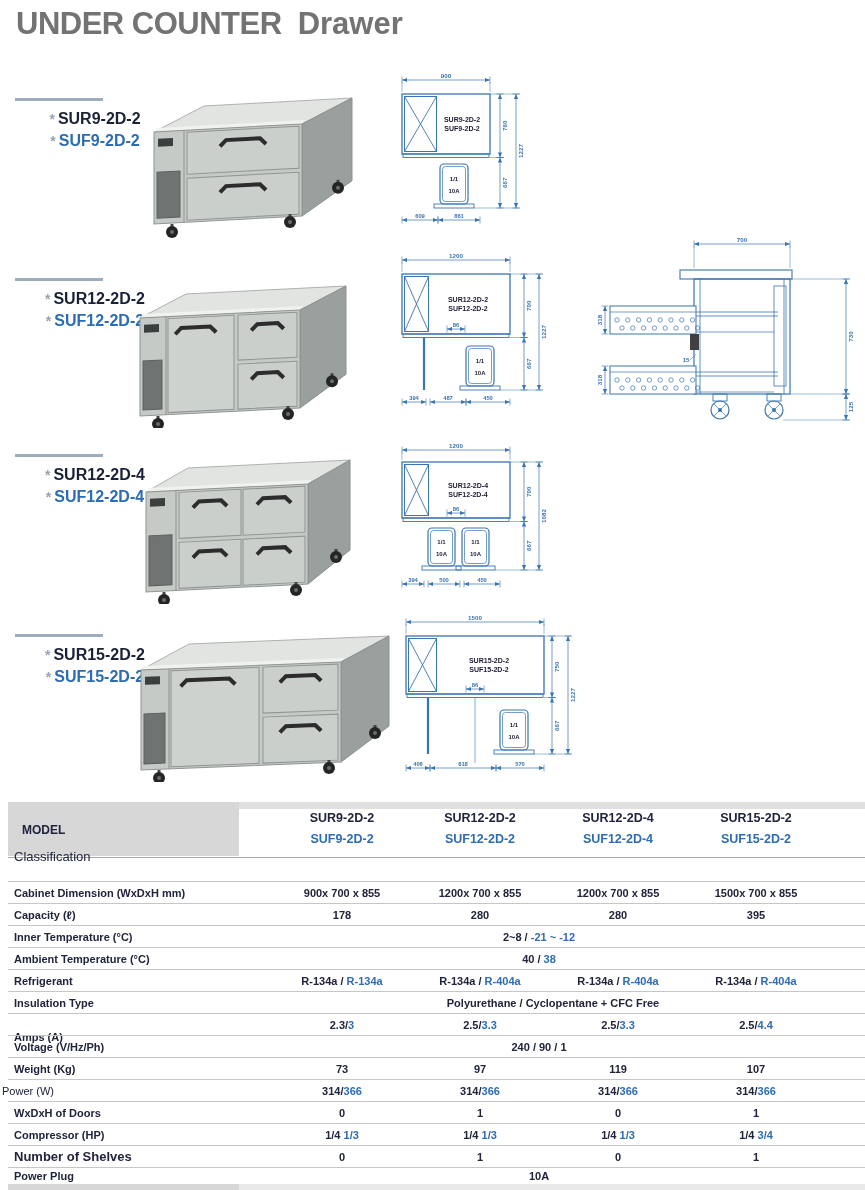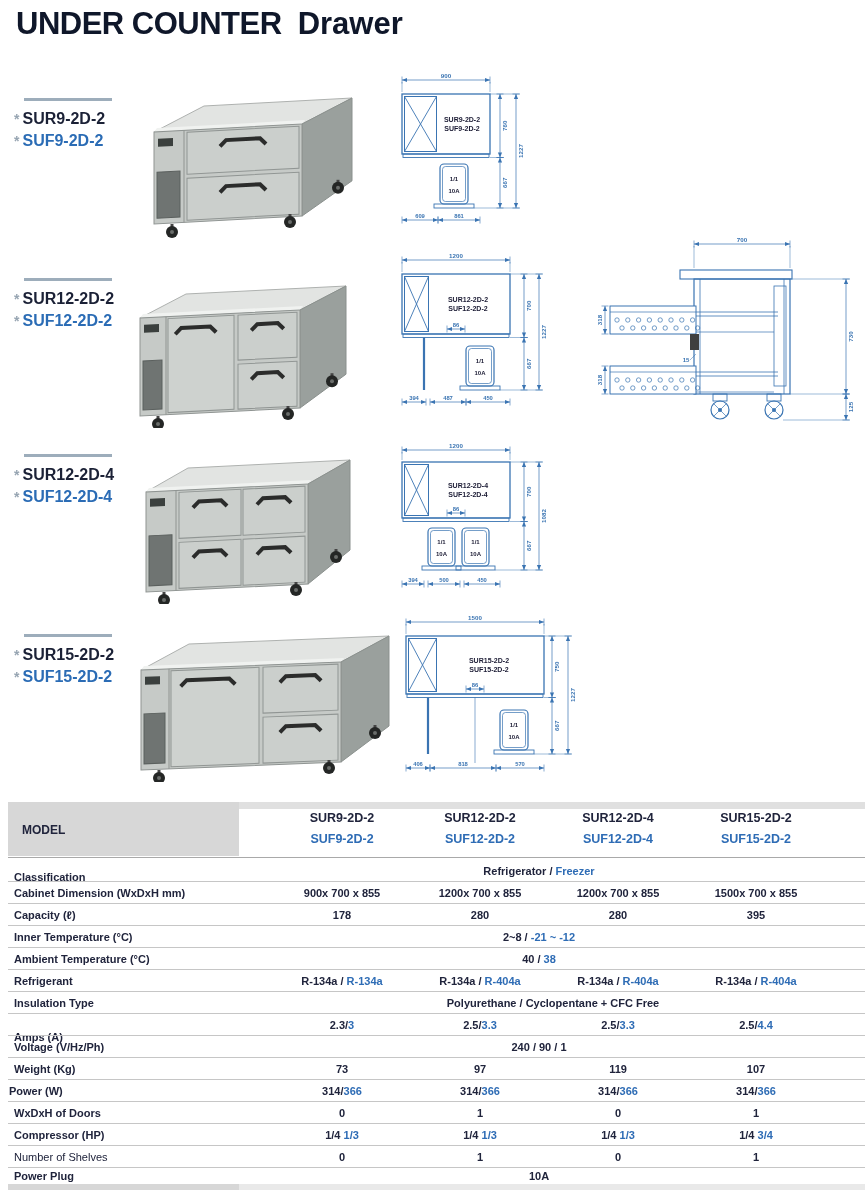--- a/index.html
+++ b/index.html
@@ -1,21 +1,21 @@
 <!DOCTYPE html>
 <html><head>
 <meta charset="utf-8">
 <style>
   html,body{margin:0;padding:0;background:#ffffff;}
   .page{position:relative;width:865px;height:1190px;background:#fff;overflow:hidden;
         font-family:"Liberation Sans",sans-serif;}
   .abs{position:absolute;}
-  .title{left:16px;top:6px;font-size:31px;font-weight:800;color:#0f172a;letter-spacing:-0.5px;white-space:nowrap;}
+  .title{left:16px;top:6px;font-size:31px;font-weight:800;color:#737373;letter-spacing:-0.5px;white-space:nowrap;}
   .title .light{font-weight:700;margin-left:16px;letter-spacing:0;}
-  .model-block{left:14px;width:180px;}
+  .model-block{left:5px;width:180px;text-align:center;}
   .divider{height:3px;width:88px;margin:0 0 7px 10px;background:#9dadbb;}
   .model-line{font-size:16px;font-weight:700;line-height:21px;white-space:nowrap;}
   .m-dark{color:#1b2136;}
   .m-blue{color:#2b6cb5;}
   .bullet{color:#97a5b2;font-size:14px;margin-right:3px;}
   svg{display:block;}
   svg text{font-family:"Liberation Sans",sans-serif;}
 </style>
 </head>
 <body>
@@ -540,22 +540,21 @@
       <div style="position: absolute; left: 273px; top: 9px; width: 138px; text-align: center; font-weight: 700; font-size: 12.5px; color: rgb(32, 36, 60);">SUR9-2D-2</div>
       <div style="position: absolute; left: 273px; top: 30px; width: 138px; text-align: center; font-weight: 700; font-size: 12.5px; color: rgb(46, 108, 181);">SUF9-2D-2</div>
       <div style="position: absolute; left: 411px; top: 9px; width: 138px; text-align: center; font-weight: 700; font-size: 12.5px; color: rgb(32, 36, 60);">SUR12-2D-2</div>
       <div style="position: absolute; left: 411px; top: 30px; width: 138px; text-align: center; font-weight: 700; font-size: 12.5px; color: rgb(46, 108, 181);">SUF12-2D-2</div>
       <div style="position: absolute; left: 549px; top: 9px; width: 138px; text-align: center; font-weight: 700; font-size: 12.5px; color: rgb(32, 36, 60);">SUR12-2D-4</div>
       <div style="position: absolute; left: 549px; top: 30px; width: 138px; text-align: center; font-weight: 700; font-size: 12.5px; color: rgb(46, 108, 181);">SUF12-2D-4</div>
       <div style="position: absolute; left: 687px; top: 9px; width: 138px; text-align: center; font-weight: 700; font-size: 12.5px; color: rgb(32, 36, 60);">SUR15-2D-2</div>
       <div style="position: absolute; left: 687px; top: 30px; width: 138px; text-align: center; font-weight: 700; font-size: 12.5px; color: rgb(46, 108, 181);">SUF15-2D-2</div>
       <div style="position: absolute; left: 8px; top: 55px; width: 231px; height: 1px; background: rgb(169, 169, 169);"></div>
       <div style="position: absolute; left: 239px; top: 55px; width: 626px; height: 1px; background: rgb(169, 169, 169);"></div>
-      <div style="position: absolute; left: 14px; top: 64px; height: 22px; line-height: 22px; font-weight: 700; font-size: 11px; color: rgb(32, 36, 60); white-space: nowrap;">Classification</div>
-      <div style="position: absolute; left: 239px; width: 600px; top: 58px; height: 22px; line-height: 22px; font-weight: 700; font-size: 11px; text-align: center; white-space: nowrap;"><span style="color: rgb(32, 36, 60);">Refrigerator / </span><span style="color: rgb(46, 108, 181);">Freezer</span></div>
+      <div style="position: absolute; left: 14px; top: 44px; height: 22px; line-height: 22px; font-weight: 400; font-size: 13px; color: rgb(32, 36, 60); white-space: nowrap;">Classification</div>
       <div style="position: absolute; left: 8px; top: 79px; width: 231px; height: 1px; background: rgb(198, 198, 198);"></div>
       <div style="position: absolute; left: 239px; top: 79px; width: 626px; height: 1px; background: rgb(198, 198, 198);"></div>
       <div style="position: absolute; left: 14px; top: 80px; height: 22px; line-height: 22px; font-weight: 700; font-size: 11px; color: rgb(32, 36, 60); white-space: nowrap;">Cabinet Dimension (WxDxH mm)</div>
       <div style="position: absolute; left: 273px; width: 138px; top: 80px; height: 22px; line-height: 22px; font-weight: 700; font-size: 11px; text-align: center; white-space: nowrap;"><span style="color: rgb(32, 36, 60);">900x 700 x 855</span></div>
       <div style="position: absolute; left: 411px; width: 138px; top: 80px; height: 22px; line-height: 22px; font-weight: 700; font-size: 11px; text-align: center; white-space: nowrap;"><span style="color: rgb(32, 36, 60);">1200x 700 x 855</span></div>
       <div style="position: absolute; left: 549px; width: 138px; top: 80px; height: 22px; line-height: 22px; font-weight: 700; font-size: 11px; text-align: center; white-space: nowrap;"><span style="color: rgb(32, 36, 60);">1200x 700 x 855</span></div>
       <div style="position: absolute; left: 687px; width: 138px; top: 80px; height: 22px; line-height: 22px; font-weight: 700; font-size: 11px; text-align: center; white-space: nowrap;"><span style="color: rgb(32, 36, 60);">1500x 700 x 855</span></div>
       <div style="position: absolute; left: 8px; top: 101px; width: 231px; height: 1px; background: rgb(198, 198, 198);"></div>
       <div style="position: absolute; left: 239px; top: 101px; width: 626px; height: 1px; background: rgb(198, 198, 198);"></div>
       <div style="position: absolute; left: 14px; top: 102px; height: 22px; line-height: 22px; font-weight: 700; font-size: 11px; color: rgb(32, 36, 60); white-space: nowrap;">Capacity (ℓ)</div>
@@ -595,42 +594,42 @@
       <div style="position: absolute; left: 239px; width: 600px; top: 234px; height: 22px; line-height: 22px; font-weight: 700; font-size: 11px; text-align: center; white-space: nowrap;"><span style="color: rgb(32, 36, 60);">240 / 90 / 1</span></div>
       <div style="position: absolute; left: 8px; top: 255px; width: 231px; height: 1px; background: rgb(198, 198, 198);"></div>
       <div style="position: absolute; left: 239px; top: 255px; width: 626px; height: 1px; background: rgb(198, 198, 198);"></div>
       <div style="position: absolute; left: 14px; top: 256px; height: 22px; line-height: 22px; font-weight: 700; font-size: 11px; color: rgb(32, 36, 60); white-space: nowrap;">Weight (Kg)</div>
       <div style="position: absolute; left: 273px; width: 138px; top: 256px; height: 22px; line-height: 22px; font-weight: 700; font-size: 11px; text-align: center; white-space: nowrap;"><span style="color: rgb(32, 36, 60);">73</span></div>
       <div style="position: absolute; left: 411px; width: 138px; top: 256px; height: 22px; line-height: 22px; font-weight: 700; font-size: 11px; text-align: center; white-space: nowrap;"><span style="color: rgb(32, 36, 60);">97</span></div>
       <div style="position: absolute; left: 549px; width: 138px; top: 256px; height: 22px; line-height: 22px; font-weight: 700; font-size: 11px; text-align: center; white-space: nowrap;"><span style="color: rgb(32, 36, 60);">119</span></div>
       <div style="position: absolute; left: 687px; width: 138px; top: 256px; height: 22px; line-height: 22px; font-weight: 700; font-size: 11px; text-align: center; white-space: nowrap;"><span style="color: rgb(32, 36, 60);">107</span></div>
       <div style="position: absolute; left: 8px; top: 277px; width: 231px; height: 1px; background: rgb(198, 198, 198);"></div>
       <div style="position: absolute; left: 239px; top: 277px; width: 626px; height: 1px; background: rgb(198, 198, 198);"></div>
-      <div style="position: absolute; left: 9px; top: 278px; height: 22px; line-height: 22px; font-weight: 700; font-size: 11px; color: rgb(32, 36, 60); white-space: nowrap;">Power (W)</div>
+      <div style="position: absolute; left: 2px; top: 278px; height: 22px; line-height: 22px; font-weight: 400; font-size: 11px; color: rgb(32, 36, 60); white-space: nowrap;">Power (W)</div>
       <div style="position: absolute; left: 273px; width: 138px; top: 278px; height: 22px; line-height: 22px; font-weight: 700; font-size: 11px; text-align: center; white-space: nowrap;"><span style="color: rgb(32, 36, 60);">314/</span><span style="color: rgb(46, 108, 181);">366</span></div>
       <div style="position: absolute; left: 411px; width: 138px; top: 278px; height: 22px; line-height: 22px; font-weight: 700; font-size: 11px; text-align: center; white-space: nowrap;"><span style="color: rgb(32, 36, 60);">314/</span><span style="color: rgb(46, 108, 181);">366</span></div>
       <div style="position: absolute; left: 549px; width: 138px; top: 278px; height: 22px; line-height: 22px; font-weight: 700; font-size: 11px; text-align: center; white-space: nowrap;"><span style="color: rgb(32, 36, 60);">314/</span><span style="color: rgb(46, 108, 181);">366</span></div>
       <div style="position: absolute; left: 687px; width: 138px; top: 278px; height: 22px; line-height: 22px; font-weight: 700; font-size: 11px; text-align: center; white-space: nowrap;"><span style="color: rgb(32, 36, 60);">314/</span><span style="color: rgb(46, 108, 181);">366</span></div>
       <div style="position: absolute; left: 8px; top: 299px; width: 231px; height: 1px; background: rgb(198, 198, 198);"></div>
       <div style="position: absolute; left: 239px; top: 299px; width: 626px; height: 1px; background: rgb(198, 198, 198);"></div>
       <div style="position: absolute; left: 14px; top: 300px; height: 22px; line-height: 22px; font-weight: 700; font-size: 11px; color: rgb(32, 36, 60); white-space: nowrap;">WxDxH of Doors</div>
       <div style="position: absolute; left: 273px; width: 138px; top: 300px; height: 22px; line-height: 22px; font-weight: 700; font-size: 11px; text-align: center; white-space: nowrap;"><span style="color: rgb(32, 36, 60);">0</span></div>
       <div style="position: absolute; left: 411px; width: 138px; top: 300px; height: 22px; line-height: 22px; font-weight: 700; font-size: 11px; text-align: center; white-space: nowrap;"><span style="color: rgb(32, 36, 60);">1</span></div>
       <div style="position: absolute; left: 549px; width: 138px; top: 300px; height: 22px; line-height: 22px; font-weight: 700; font-size: 11px; text-align: center; white-space: nowrap;"><span style="color: rgb(32, 36, 60);">0</span></div>
       <div style="position: absolute; left: 687px; width: 138px; top: 300px; height: 22px; line-height: 22px; font-weight: 700; font-size: 11px; text-align: center; white-space: nowrap;"><span style="color: rgb(32, 36, 60);">1</span></div>
       <div style="position: absolute; left: 8px; top: 321px; width: 231px; height: 1px; background: rgb(198, 198, 198);"></div>
       <div style="position: absolute; left: 239px; top: 321px; width: 626px; height: 1px; background: rgb(198, 198, 198);"></div>
       <div style="position: absolute; left: 14px; top: 322px; height: 22px; line-height: 22px; font-weight: 700; font-size: 11px; color: rgb(32, 36, 60); white-space: nowrap;">Compressor (HP)</div>
       <div style="position: absolute; left: 273px; width: 138px; top: 322px; height: 22px; line-height: 22px; font-weight: 700; font-size: 11px; text-align: center; white-space: nowrap;"><span style="color: rgb(32, 36, 60);">1/4 </span><span style="color: rgb(46, 108, 181);">1/3</span></div>
       <div style="position: absolute; left: 411px; width: 138px; top: 322px; height: 22px; line-height: 22px; font-weight: 700; font-size: 11px; text-align: center; white-space: nowrap;"><span style="color: rgb(32, 36, 60);">1/4 </span><span style="color: rgb(46, 108, 181);">1/3</span></div>
       <div style="position: absolute; left: 549px; width: 138px; top: 322px; height: 22px; line-height: 22px; font-weight: 700; font-size: 11px; text-align: center; white-space: nowrap;"><span style="color: rgb(32, 36, 60);">1/4 </span><span style="color: rgb(46, 108, 181);">1/3</span></div>
       <div style="position: absolute; left: 687px; width: 138px; top: 322px; height: 22px; line-height: 22px; font-weight: 700; font-size: 11px; text-align: center; white-space: nowrap;"><span style="color: rgb(32, 36, 60);">1/4 </span><span style="color: rgb(46, 108, 181);">3/4</span></div>
       <div style="position: absolute; left: 8px; top: 343px; width: 231px; height: 1px; background: rgb(198, 198, 198);"></div>
       <div style="position: absolute; left: 239px; top: 343px; width: 626px; height: 1px; background: rgb(198, 198, 198);"></div>
-      <div style="position: absolute; left: 14px; top: 344px; height: 22px; line-height: 22px; font-weight: 400; font-size: 11px; color: rgb(32, 36, 60); white-space: nowrap;">Number of Shelves</div>
+      <div style="position: absolute; left: 14px; top: 344px; height: 22px; line-height: 22px; font-weight: 700; font-size: 13px; color: rgb(32, 36, 60); white-space: nowrap;">Number of Shelves</div>
       <div style="position: absolute; left: 273px; width: 138px; top: 344px; height: 22px; line-height: 22px; font-weight: 700; font-size: 11px; text-align: center; white-space: nowrap;"><span style="color: rgb(32, 36, 60);">0</span></div>
       <div style="position: absolute; left: 411px; width: 138px; top: 344px; height: 22px; line-height: 22px; font-weight: 700; font-size: 11px; text-align: center; white-space: nowrap;"><span style="color: rgb(32, 36, 60);">1</span></div>
       <div style="position: absolute; left: 549px; width: 138px; top: 344px; height: 22px; line-height: 22px; font-weight: 700; font-size: 11px; text-align: center; white-space: nowrap;"><span style="color: rgb(32, 36, 60);">0</span></div>
       <div style="position: absolute; left: 687px; width: 138px; top: 344px; height: 22px; line-height: 22px; font-weight: 700; font-size: 11px; text-align: center; white-space: nowrap;"><span style="color: rgb(32, 36, 60);">1</span></div>
       <div style="position: absolute; left: 8px; top: 365px; width: 231px; height: 1px; background: rgb(198, 198, 198);"></div>
       <div style="position: absolute; left: 239px; top: 365px; width: 626px; height: 1px; background: rgb(198, 198, 198);"></div>
       <div style="position: absolute; left: 14px; top: 366px; height: 16px; line-height: 16px; font-weight: 700; font-size: 11px; color: rgb(32, 36, 60); white-space: nowrap;">Power Plug</div>
       <div style="position: absolute; left: 239px; width: 600px; top: 366px; height: 16px; line-height: 16px; font-weight: 700; font-size: 11px; text-align: center; white-space: nowrap;"><span style="color: rgb(32, 36, 60);">10A</span></div>
       <div style="position: absolute; left: 8px; top: 382px; width: 231px; height: 8px; background: rgb(215, 215, 215);"></div>
       <div style="position: absolute; left: 239px; top: 382px; width: 626px; height: 8px; background: rgb(233, 233, 233);"></div>

